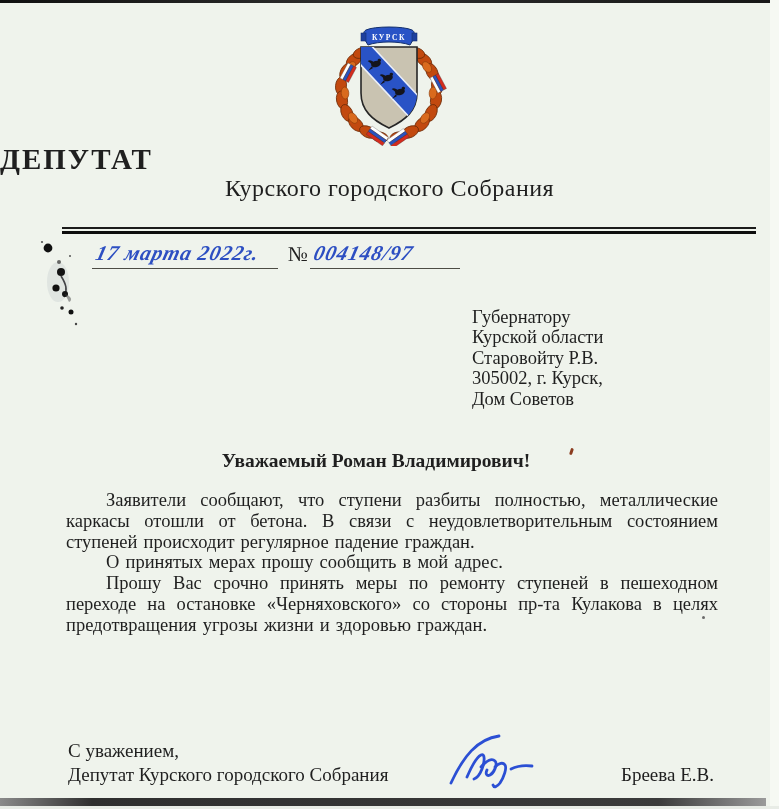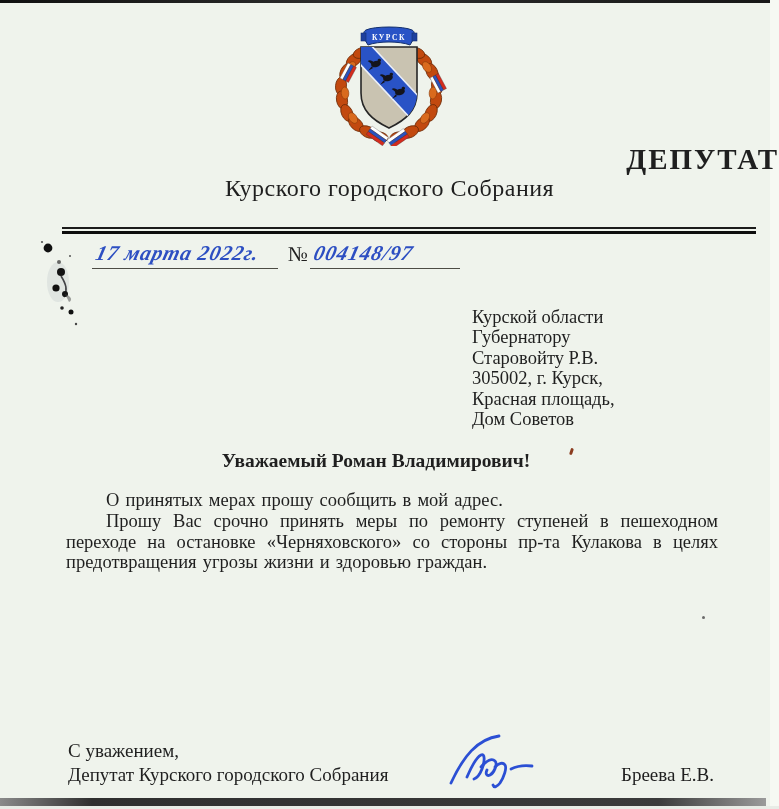--- a/index.html
+++ b/index.html
@@ -18,21 +18,21 @@
     background:linear-gradient(to right,#8a8a8a,#2f2f2f 12%,#3b3b3b 86%,#9a9a9a);}
   .scan-right{position:absolute;top:0;right:0;width:9px;height:100%;background:#f6f9f3;}
   .ink-blot{position:absolute;left:32px;top:236px;}
   .speck-red{position:absolute;left:570px;top:448px;width:3px;height:7px;
     background:#8b3c1f;border-radius:2px;transform:rotate(18deg);}
   .speck-gray{position:absolute;left:702px;top:616px;width:3px;height:3px;
     background:#6a6a6a;border-radius:50%;}
 
   
   .emblem{position:absolute;top:26px;left:330px;}
-  .lh-title{position:absolute;top:143px;left:0;width:100%;text-align:right;
+  .lh-title{position:absolute;top:143px;left:0;width:100%;text-align:left;
     font-size:29px;font-weight:bold;letter-spacing:2px;}
   .lh-sub{position:absolute;top:175px;left:0;width:100%;text-align:center;
     font-size:24px;letter-spacing:0.5px;}
 
   .divider{position:absolute;top:227px;left:62px;width:694px;}
   .divider .thin{height:2px;background:#1b1b1b;}
   .divider .thick{height:3px;background:#0d0d0d;margin-top:2px;}
 
   
   .ref{position:absolute;top:241px;left:92px;display:flex;align-items:flex-end;}
@@ -184,33 +184,33 @@
     <div class="thick"></div>
   </div>
 
   <div class="ref">
     <span class="u-line u-date"><span class="hw">17 марта 2022г.</span></span>
     <span class="no-sign">№</span>
     <span class="u-line u-num"><span class="hw">004148/97</span></span>
   </div>
 
   <div class="recipient">
+    <div>Губернатору</div>
     <div>Курской области</div>
-    <div>Губернатору</div>
     <div class="bold">Старовойту Р.В.</div>
     <div>305002, г. Курск,</div>
-    <div>Красная площадь,</div>
     <div>Дом Советов</div>
   </div>
 
   <div class="salutation">Уважаемый Роман Владимирович!</div>
   <div class="speck-red"></div>
   <div class="speck-gray"></div>
 
   <div class="body-text">
+    <p>Заявители сообщают, что ступени разбиты полностью, металлические каркасы отошли от бетона. В связи с неудовлетворительным состоянием ступеней происходит регулярное падение граждан.</p>
     <p>О принятых мерах прошу сообщить в мой адрес.</p>
     <p>Прошу Вас срочно принять меры по ремонту ступеней в пешеходном переходе на остановке «Черняховского» со стороны пр-та Кулакова в целях предотвращения угрозы жизни и здоровью граждан.</p>
   </div>
 
   <div class="regards">С уважением,</div>
   <div class="signer-title">Депутат Курского городского Собрания</div>
   <svg class="signature" width="100" height="68" viewBox="0 0 100 68">
     <g fill="none" stroke="#2b4fd4" stroke-width="2.8" stroke-linecap="round">
       <path d="M8,56 C20,30 34,12 56,9"></path>
       <path d="M24,50 C30,36 34,30 38,28 C42,26 42,34 39,42 C37,47 34,51 31,52"></path>

